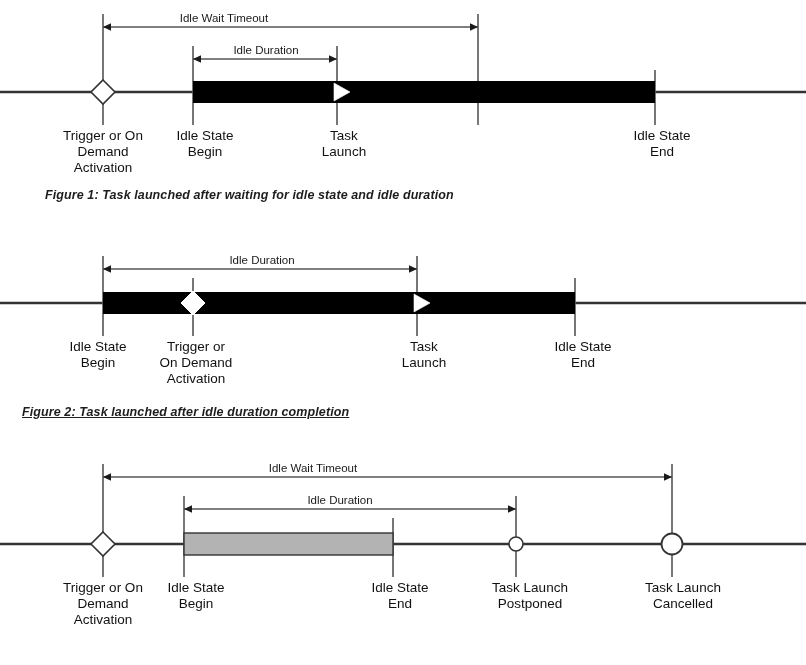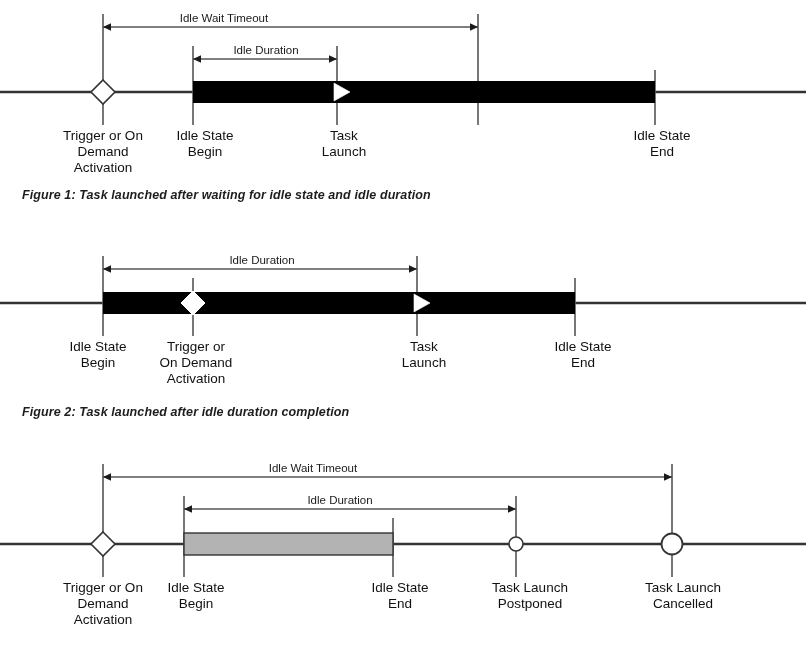--- a/index.html
+++ b/index.html
@@ -29,22 +29,22 @@
   .caption {
     position: absolute;
     left: 22px;
     font-size: 12.5px;
     font-style: italic;
     font-weight: bold;
     letter-spacing: 0.1px;
     color: #1d1d1d;
     white-space: nowrap;
   }
-  #caption-1 { top: 188px; }
-  #caption-2 { top: 175px; }
+  #caption-1 { top: 188px; margin-left: 23px; }
+  #caption-2 { top: 175px; text-decoration: underline; }
   #caption-3 { top: 203px; }
 
   .dim-label {
     font-size: 11.5px;
     fill: #1a1a1a;
     text-anchor: middle;
     font-family: "Liberation Sans", sans-serif;
   }
   .tick-label {
     font-size: 13.5px;

